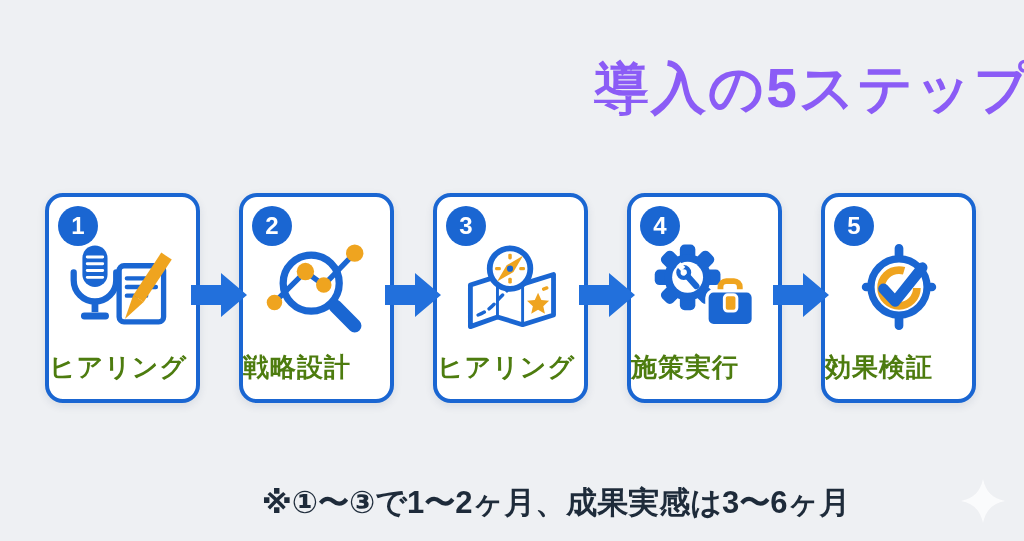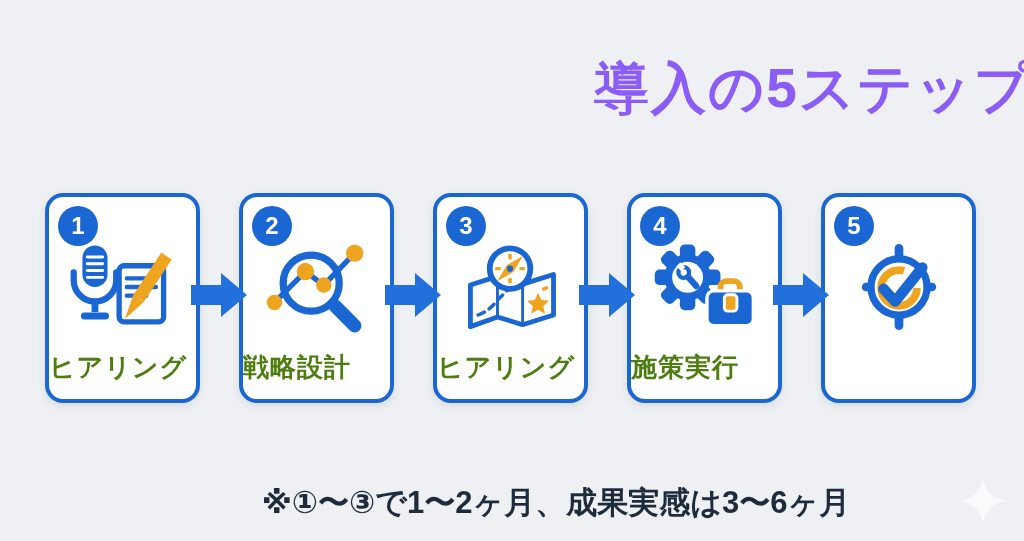--- a/index.html
+++ b/index.html
@@ -122,20 +122,21 @@
         <span>5</span>
       </div>
       <div class="icon-wrap">
         <svg width="116" height="92" viewBox="0 0 120 92">
           <path d="M60 6v8M60 78v8M26 46h8M86 46h8" stroke="#1a66d2" stroke-width="9" stroke-linecap="round" fill="none"></path>
           <circle cx="60" cy="46" r="29" fill="#ffffff" stroke="#1a66d2" stroke-width="7.5"></circle>
           <circle cx="60" cy="47" r="18.5" stroke="#efa41f" stroke-width="8" fill="none" stroke-dasharray="92 24.3"></circle>
           <path d="M44 48 L56 61 L84 26" stroke="#1a66d2" stroke-width="11" stroke-linecap="round" stroke-linejoin="round" fill="none"></path>
         </svg>
       </div>
+      <div class="label">効果検証</div>
     </div>
 
   </div>
 
   <svg class="arrow" style="left:191px" width="56" height="52" viewBox="0 0 56 52">
     <path d="M0 16 H30 V4 L56 26 L30 48 V36 H0 Z" fill="#2270dc"></path>
   </svg>
   <svg class="arrow" style="left:385px" width="56" height="52" viewBox="0 0 56 52">
     <path d="M0 16 H30 V4 L56 26 L30 48 V36 H0 Z" fill="#2270dc"></path>
   </svg>

